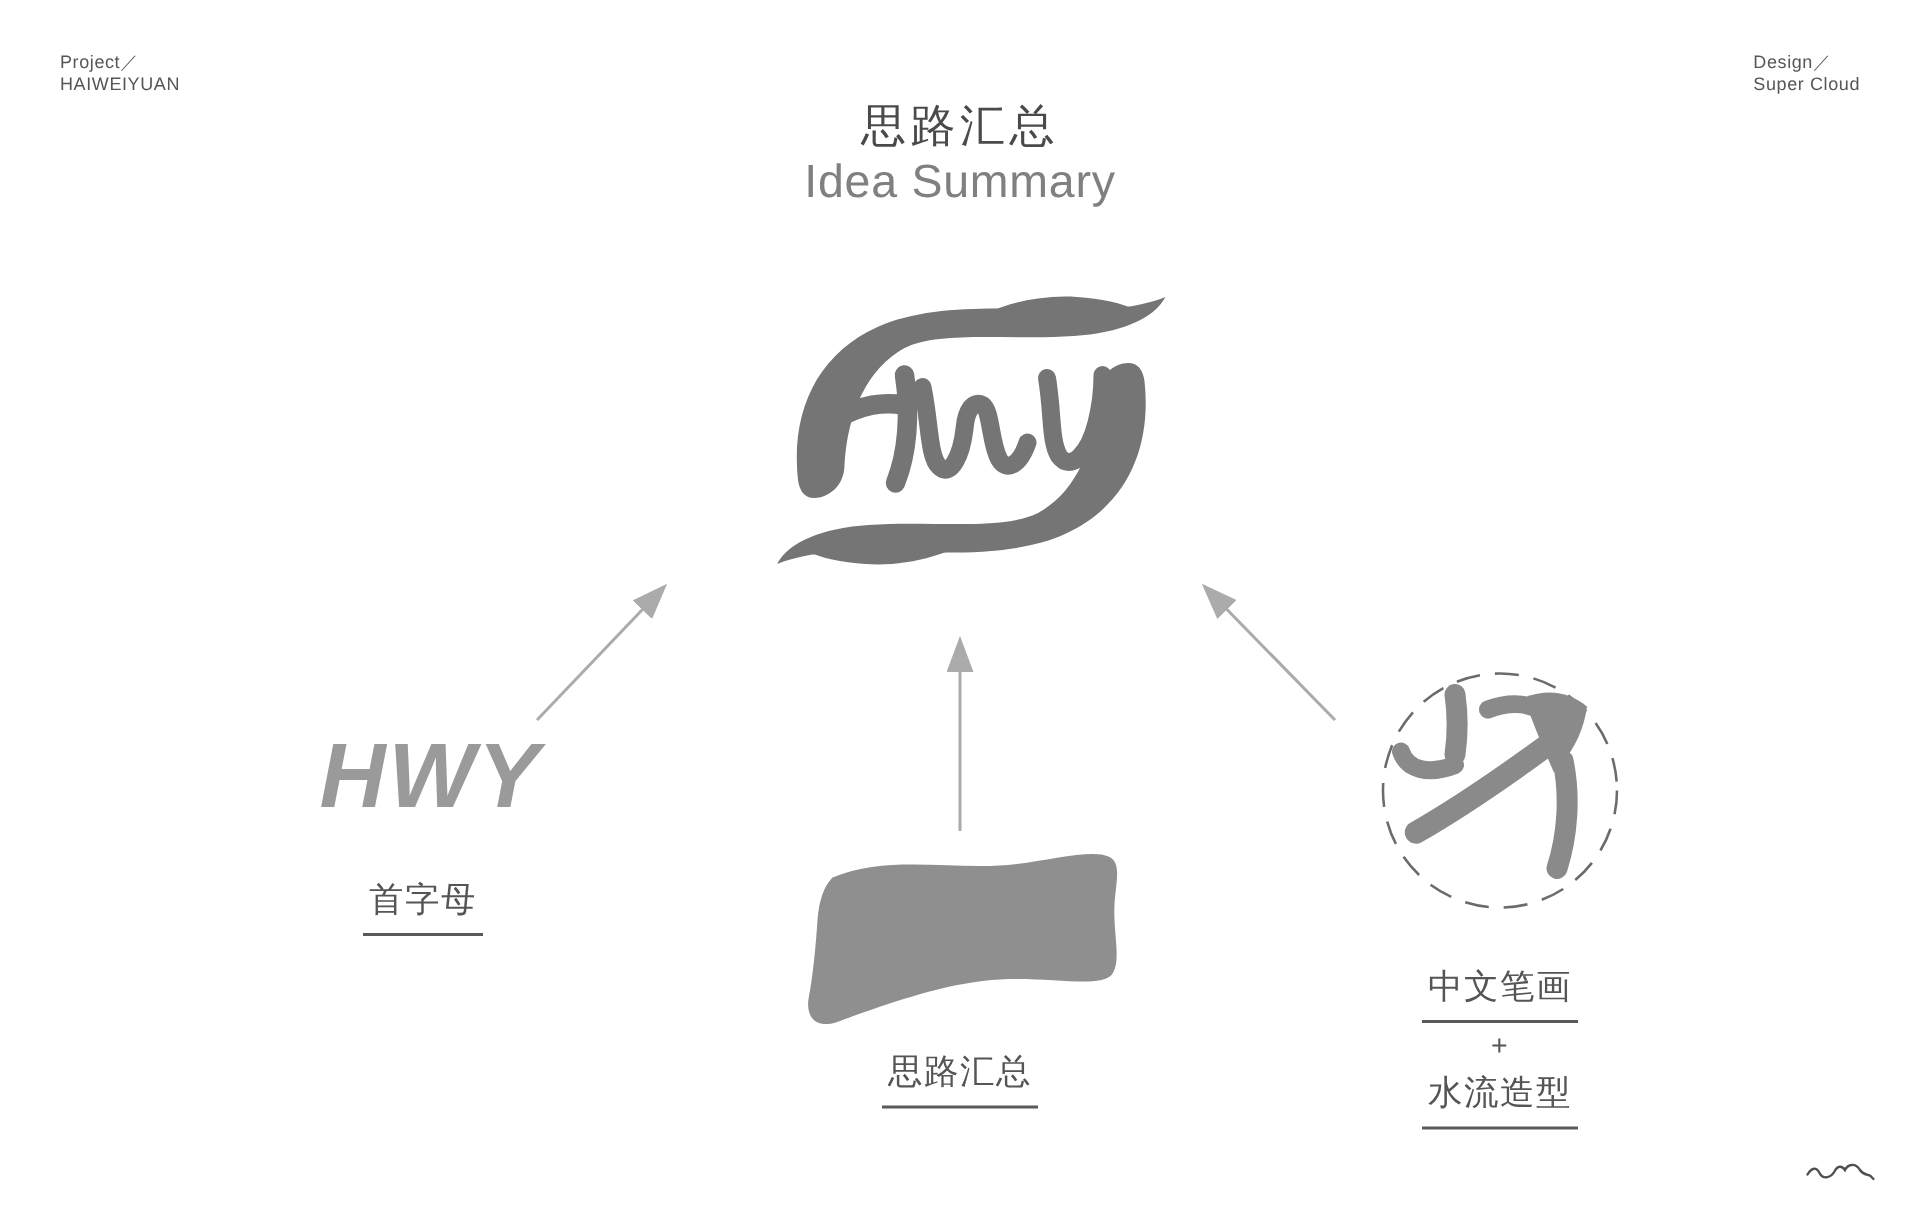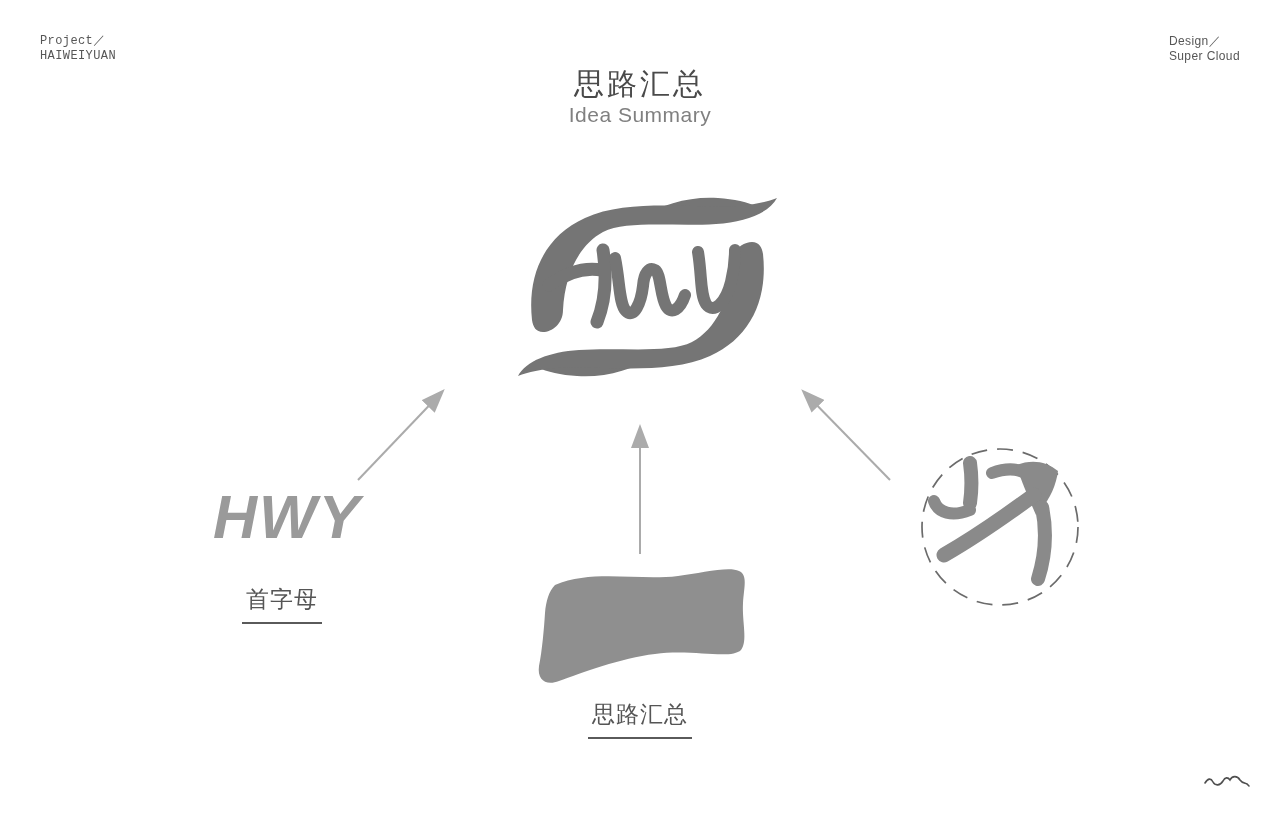--- a/index.html
+++ b/index.html
@@ -4,27 +4,27 @@
 <style>
   html,body{margin:0;padding:0;background:#ffffff;}
   .canvas{
     position:relative;width:1280px;height:819px;background:#fff;overflow:hidden;
     font-family:"Liberation Sans","DejaVu Sans",sans-serif;
   }
   .abs{position:absolute;}
 
   
   .header{font-size:12px;line-height:15px;color:var(--header-gray);letter-spacing:0.4px;}
-  .header-left{left:40px;top:34px;font-family:Liberation Mono, monospace;}
+  .header-left{left:40px;top:34px;}
   .header-right{right:40px;top:34px;}
 
   
   .title-zh{left:0;top:64px;width:100%;text-align:center;font-size:30px;font-weight:400;
             letter-spacing:3px;color:var(--title-dark);}
-  .title-en{left:0;top:103px;width:100%;text-align:center;font-size:21px;font-weight:normal;
+  .title-en{left:0;top:103px;width:100%;text-align:center;font-size:31px;font-weight:normal;
             letter-spacing:0.5px;color:var(--subtitle-gray);}
 
   
   .logo-svg{left:505px;top:192px;}
   .logo-fill{fill:var(--logo-gray);}
   .logo-stroke{fill:none;stroke:var(--logo-gray);stroke-linecap:round;stroke-linejoin:round;}
 
   
   .hwy-text{left:213px;top:487px;font-size:61px;line-height:1;font-weight:bold;font-style:italic;
             letter-spacing:2px;color:var(--hwy-gray);}
@@ -129,18 +129,27 @@
 
   <svg class="abs circle-svg" width="170" height="170" viewBox="-85 -85 170 170">
     <circle class="dash-circle" cx="0" cy="0" r="78"></circle>
     <path class="brush" stroke-width="14" d="M-30,-64 C-28,-50 -28,-38 -30,-24"></path>
     <path class="brush" stroke-width="12" d="M-66,-26 C-62,-14 -48,-10 -30,-17"></path>
     <path class="brush" stroke-width="12" d="M-8,-54 C8,-60 22,-58 32,-50"></path>
     <path class="brush-fill" d="M16,-62 C32,-68 46,-66 58,-56 C56,-40 48,-24 36,-12 C28,-30 21,-47 16,-62 Z"></path>
     <path class="brush" stroke-width="15" d="M-56,28 C-28,12 4,-10 34,-32"></path>
     <path class="brush" stroke-width="14" d="M42,-20 C47,4 45,30 38,52"></path>
   </svg>
+  <div class="abs idea-label labels-strokes">
+    <div>
+      <span class="ul">中文笔画</span>
+    </div>
+    <div class="plus-sign">+</div>
+    <div>
+      <span class="ul">水流造型</span>
+    </div>
+  </div>
 
   <svg class="abs corner-svg" width="52" height="26" viewBox="0 0 52 26" role="img" aria-label="double-wave-squiggle">
     <path class="squiggle" d="M3,11 C6,6 9,6 11,10 C13,14 18,14 21,9 C23,5 26,5 28,8 C30,4 35,3 38,8 C40,11 43,11 45,12 L47,14"></path>
   </svg>
 
 </div>
 
 </body></html>

